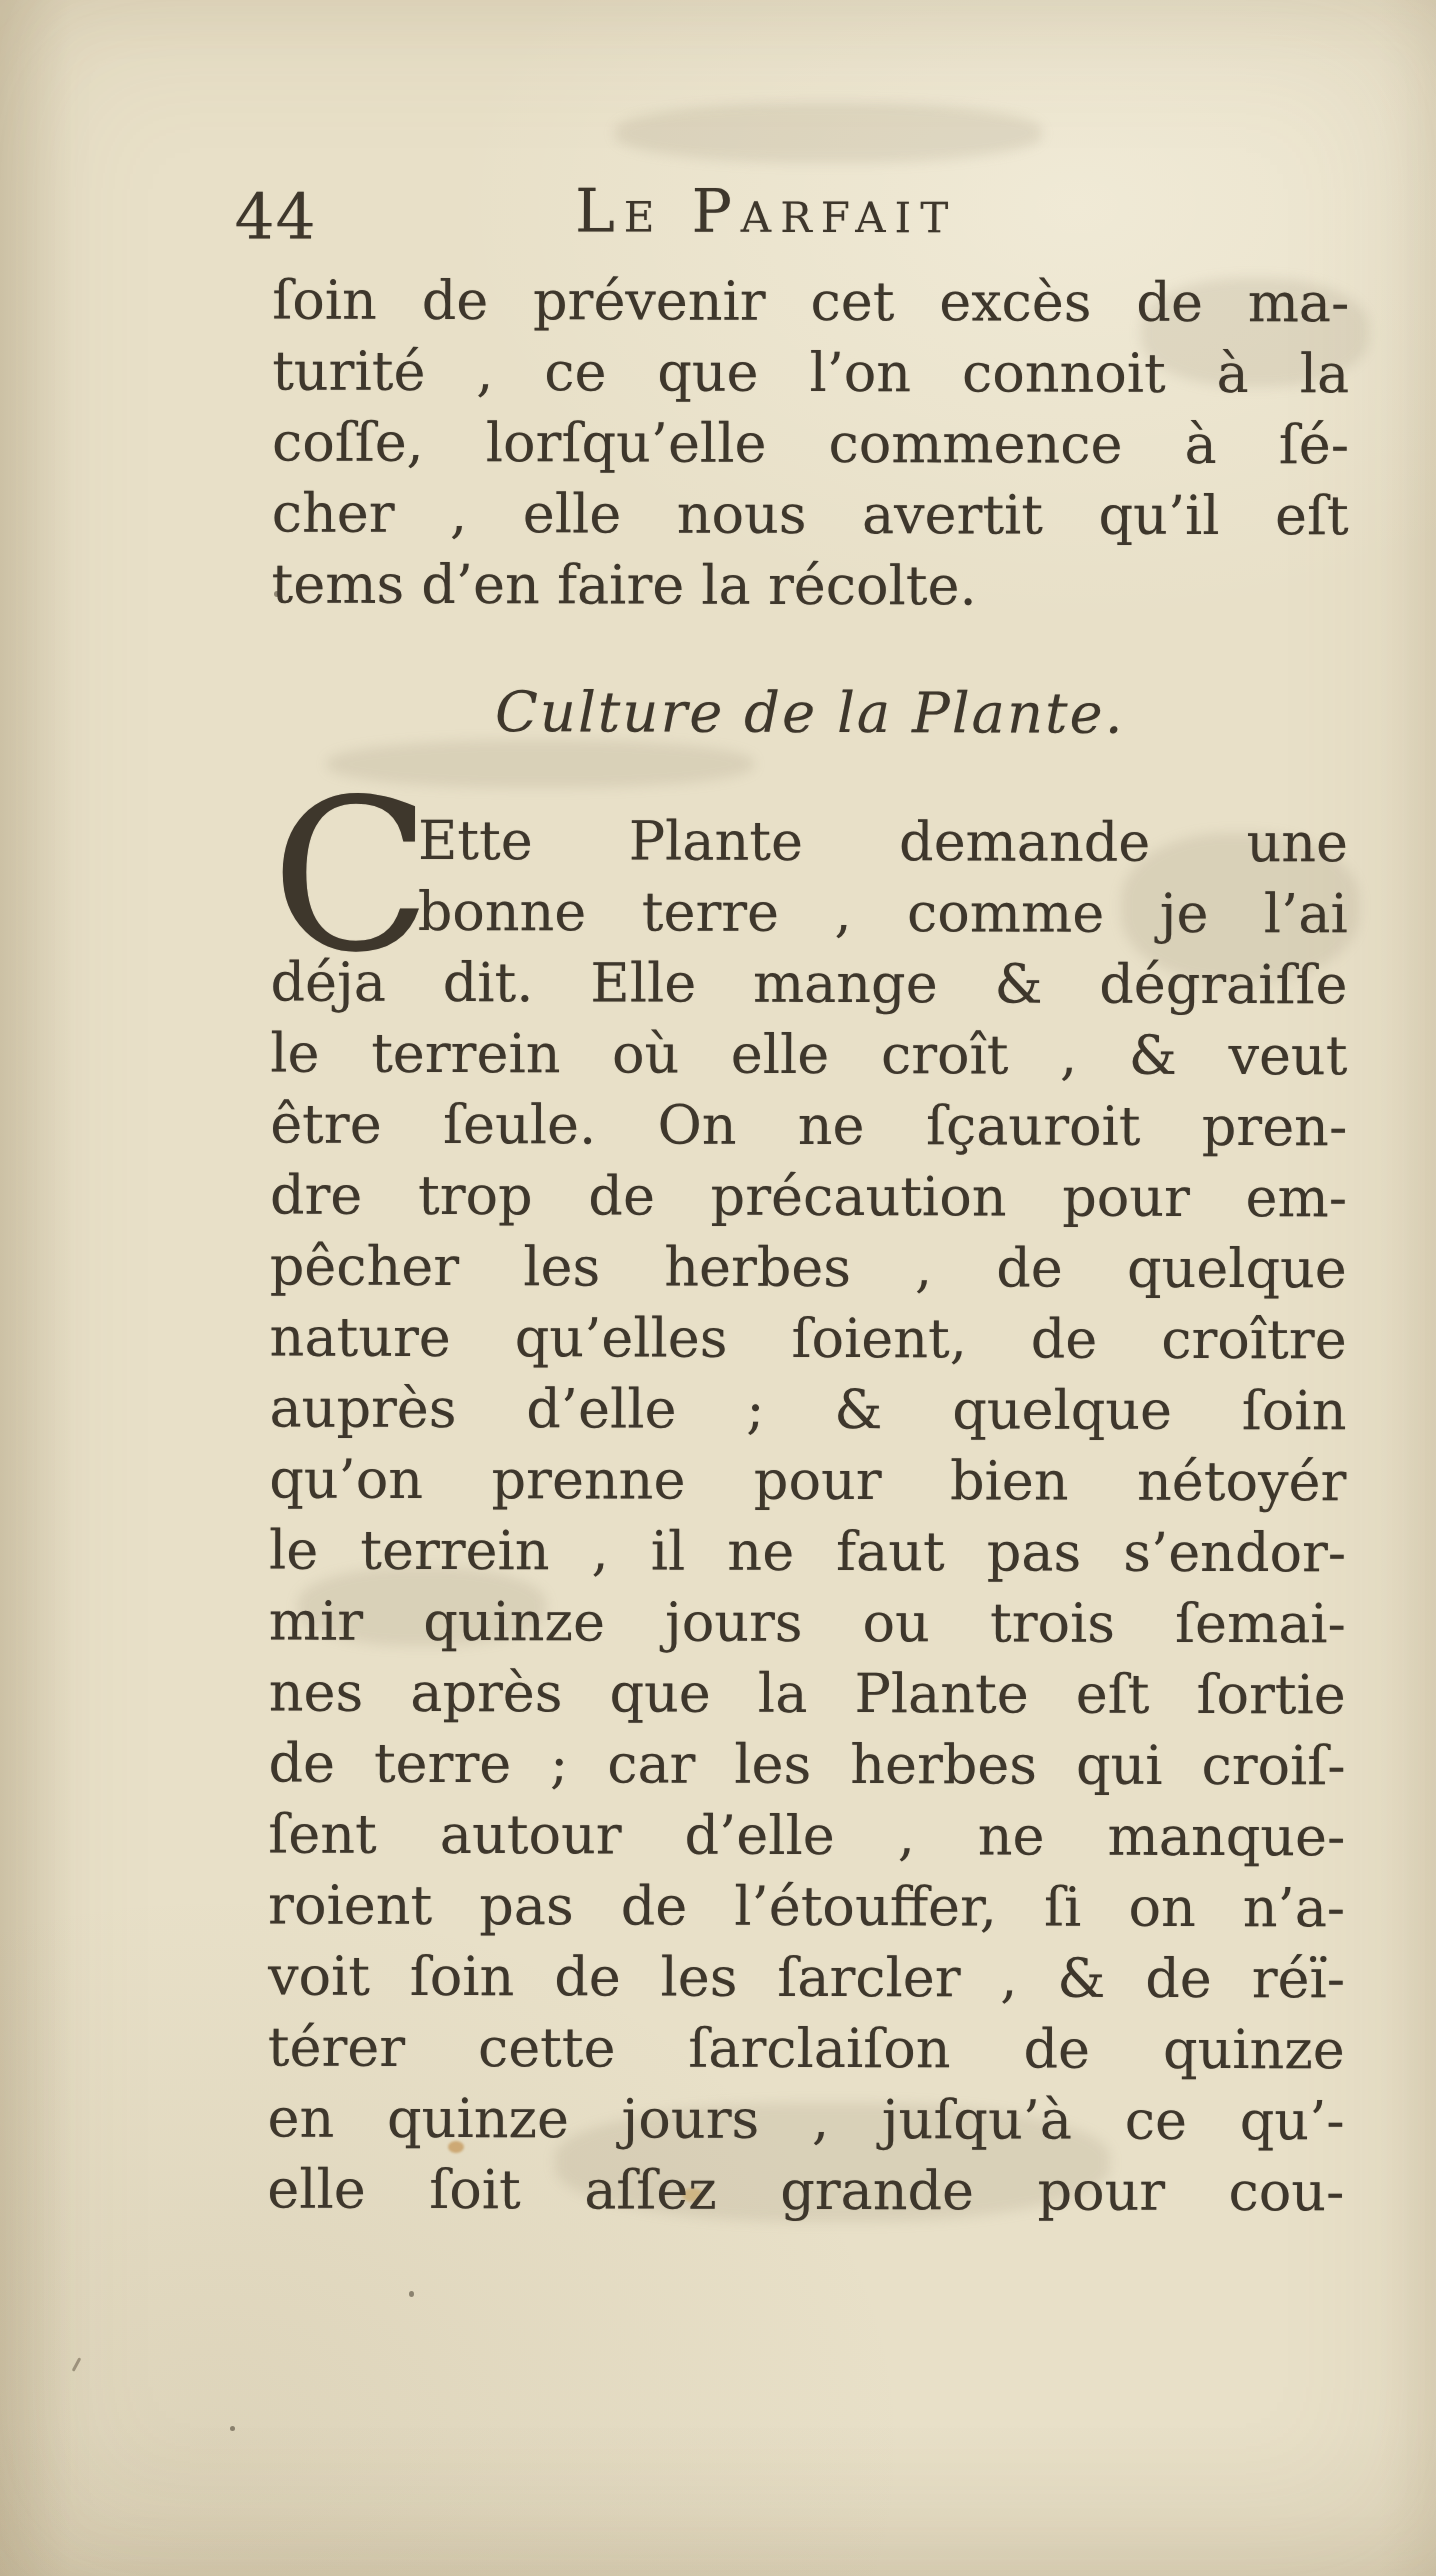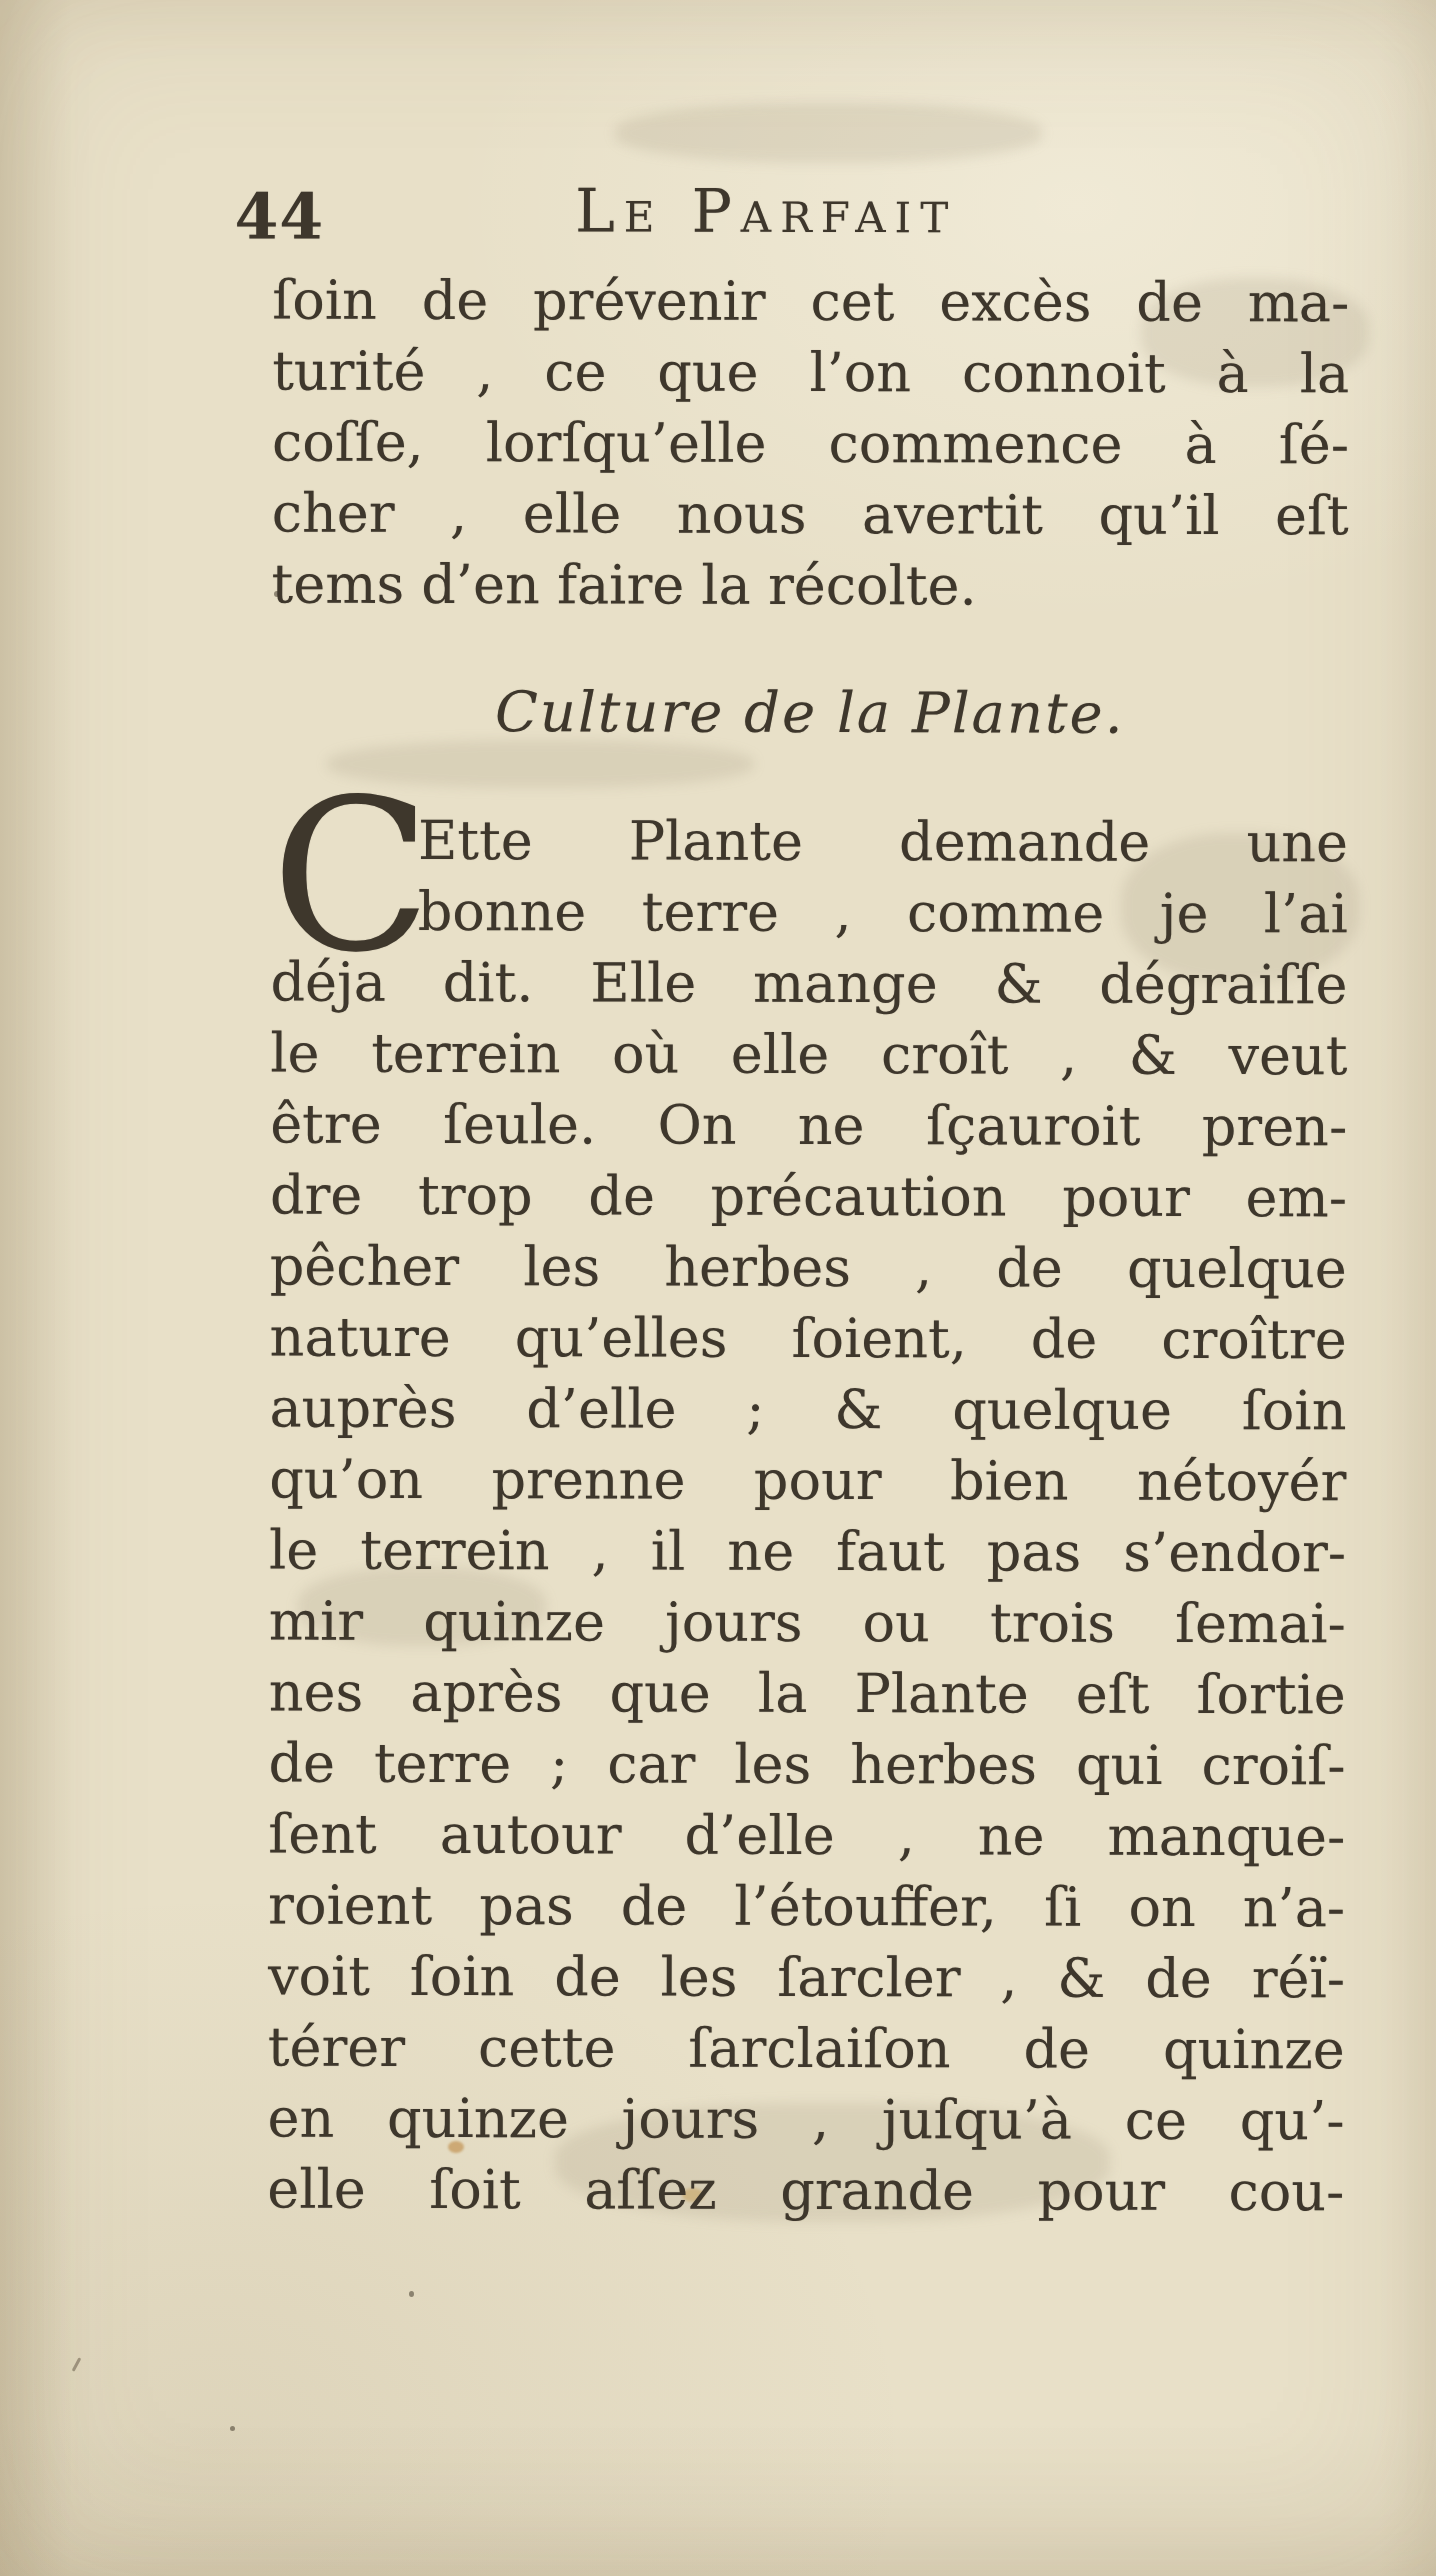--- a/index.html
+++ b/index.html
@@ -42,21 +42,21 @@
     left: 270px; top: 179px;
     width: 1077px;
     z-index: 1;
     transform: rotate(0.15deg);
     text-shadow: 0 0 1px rgba(62,55,44,0.35);
   }
 
   .header { position: relative; height: 87px; }
   .page-number {
     position: absolute; left: -38px; top: 8px;
-    font-size: 63px; font-weight: bold; line-height: 1;
+    font-size: 63px; font-weight: normal; line-height: 1;
     letter-spacing: 1px;
   }
   .running-title {
     position: absolute; top: 2px; left: 50%;
     transform: translateX(calc(-50% - 45px));
     font-variant: small-caps;
     font-size: 60px; line-height: 1;
     letter-spacing: 9px;
     white-space: nowrap;
   }

